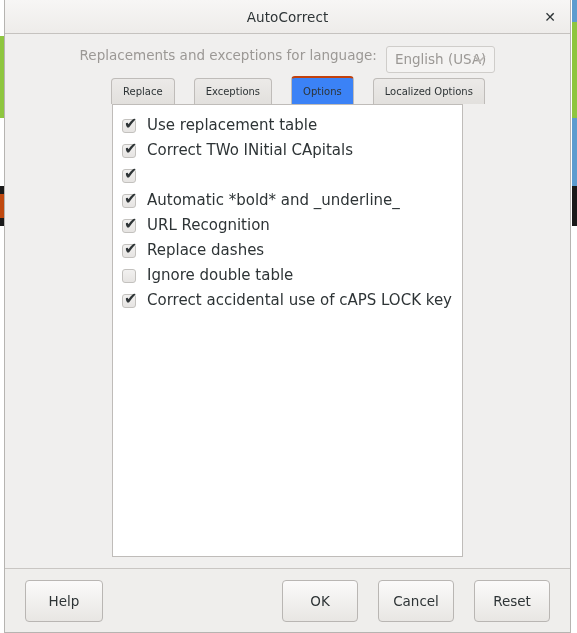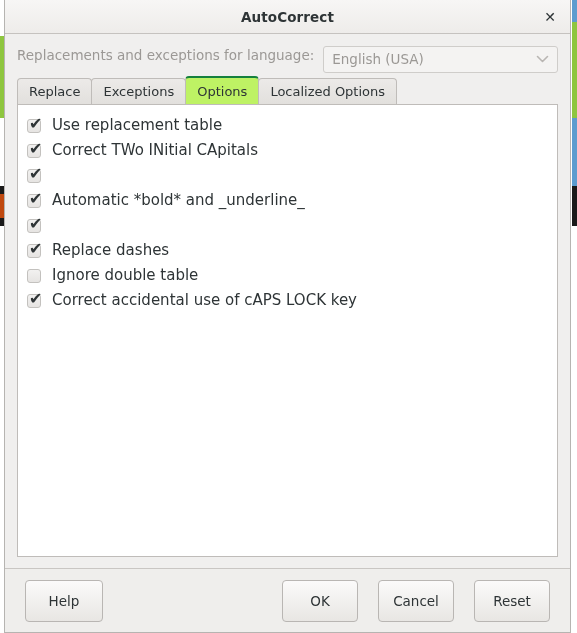--- a/index.html
+++ b/index.html
@@ -51,21 +51,21 @@
     height: 33px;
     flex: 0 0 33px;
     background: linear-gradient(to bottom, #f7f6f5 0%, #eeecea 100%);
     border-bottom: 1px solid #c5c2bf;
     display: flex;
     align-items: center;
     justify-content: center;
   }
   #title-text {
     font-size: 13.5px;
-    font-weight: bold;
+    font-weight: normal;
     color: #2e3436;
     letter-spacing: 0.1px;
   }
   #close-button {
     position: absolute;
     right: 8px;
     top: 50%;
     transform: translateY(-50%);
     width: 24px;
     height: 24px;
@@ -80,20 +80,21 @@
   }
 
   
   #dialog-body {
     flex: 1 1 auto;
     position: relative;
     padding: 0 12px;
     box-sizing: border-box;
     display: flex;
     flex-direction: column;
+    align-items: center;
   }
 
   
   #language-row {
     display: flex;
     align-items: center;
     height: 42px;
     flex: 0 0 42px;
     gap: 9px;
   }
@@ -135,34 +136,35 @@
     height: 28px;
     flex: 0 0 28px;
     position: relative;
     z-index: 2;
   }
   .tab {
     height: 26px;
     padding: 0 11px;
     display: flex;
     align-items: center;
-    font-size: 13px;
+    font-size: 10px;
     color: #2e3436;
     background: linear-gradient(to bottom, #eceae8 0%, #e2e0dd 100%);
     border: 1px solid #bfbcb9;
     border-bottom: none;
     border-radius: 4px 4px 0 0;
     margin-right: -1px;
     box-sizing: border-box;
     cursor: pointer;
     white-space: nowrap;
+    margin-left: 20px;
   }
   .tab.active {
-    background: #bef264;
-    border-top: 2px solid #15803d;
+    background: #3b82f6;
+    border-top: 2px solid #c2410c;
     height: 28px;
     position: relative;
     z-index: 3;
     color: #2e3436;
   }
 
   
   #options-panel {
     flex: 1 1 auto;
     background: #ffffff;
@@ -324,20 +326,21 @@
         <span class="checkbox">
             <span class="tick">✔</span>
           </span>
         <span class="option-label">Automatic *bold* and _underline_</span>
       </div>
 
       <div class="option-row">
         <span class="checkbox">
             <span class="tick">✔</span>
           </span>
+        <span class="option-label">URL Recognition</span>
       </div>
 
       <div class="option-row">
         <span class="checkbox">
             <span class="tick">✔</span>
           </span>
         <span class="option-label">Replace dashes</span>
       </div>
 
       <div class="option-row">

